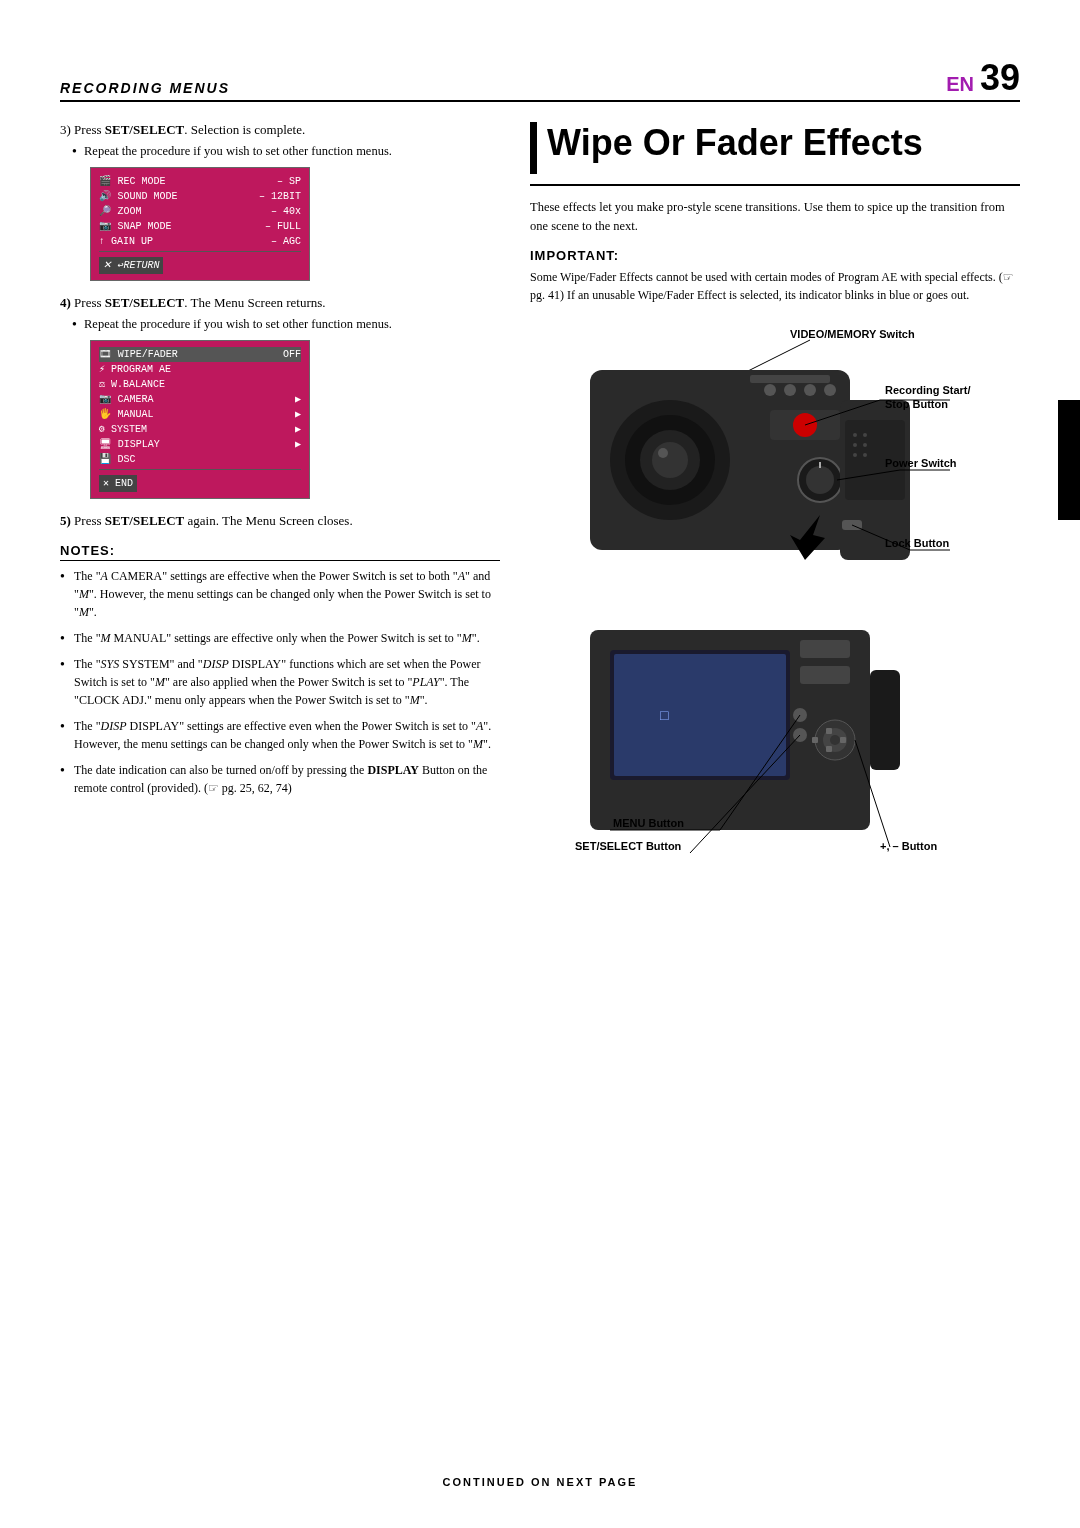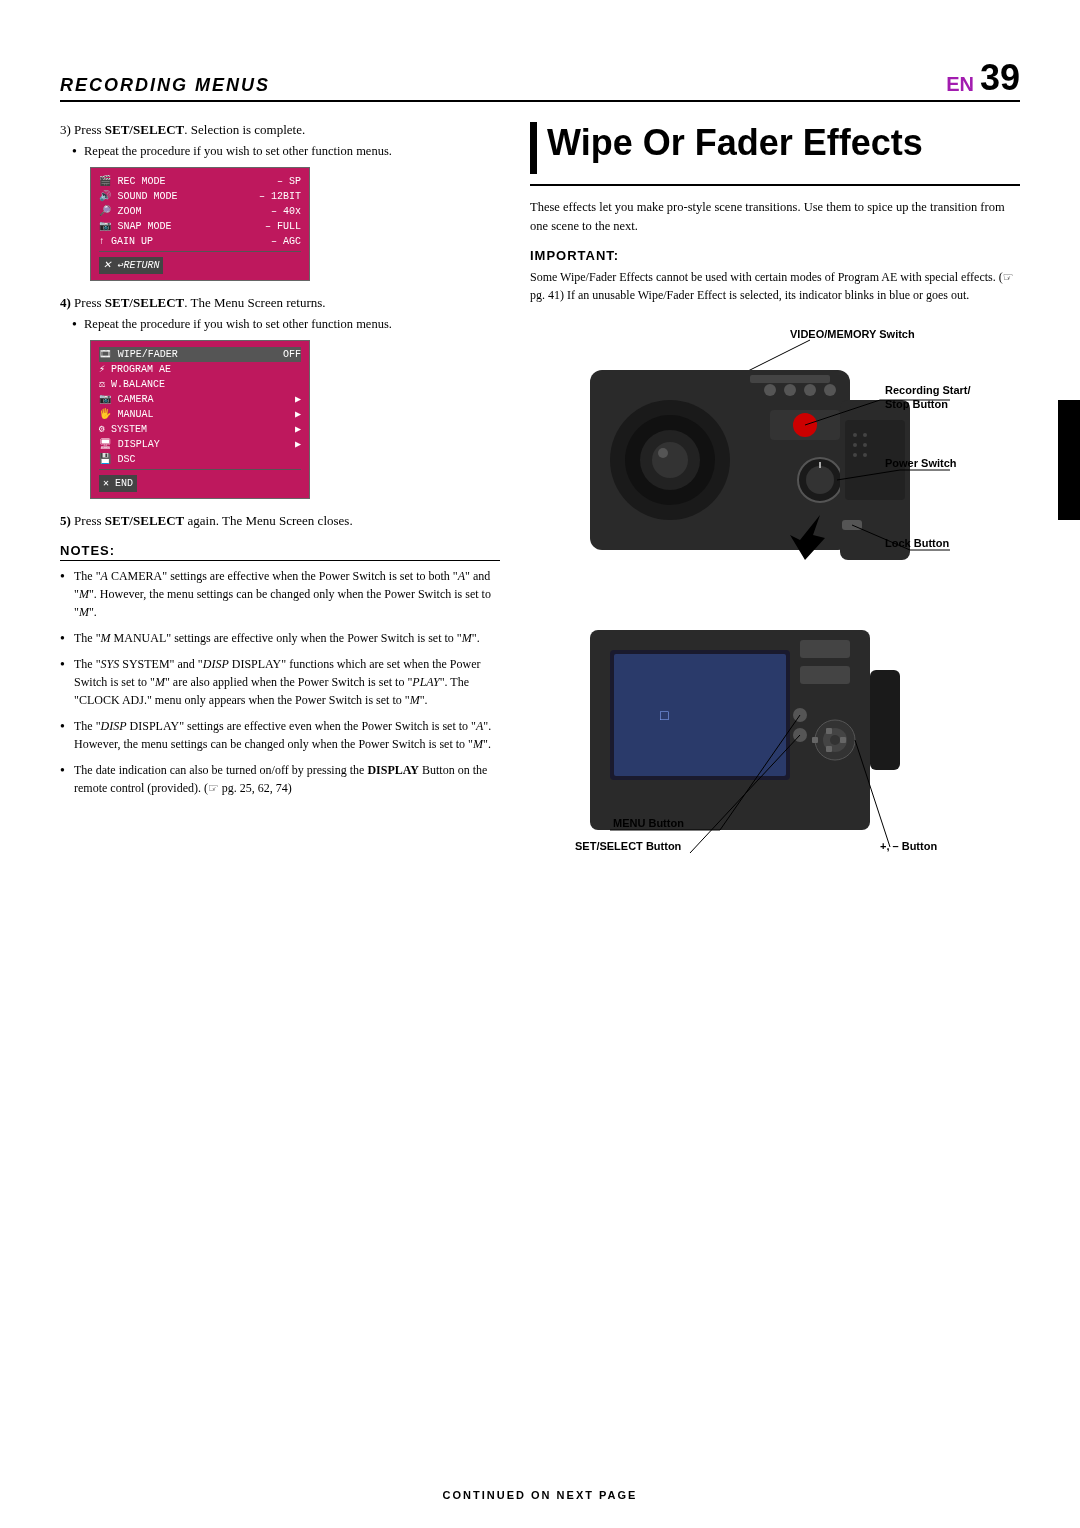--- a/index.html
+++ b/index.html
@@ -27,21 +27,21 @@
       justify-content: space-between;
       align-items: flex-end;
       border-bottom: 2px solid #000;
       padding-bottom: 4px;
       margin-bottom: 20px;
     }
     .header-title {
       font-family: Arial, sans-serif;
       font-style: italic;
       font-weight: bold;
-      font-size: 18px;
+      font-size: 14px;
       letter-spacing: 2px;
       text-transform: uppercase;
     }
     .header-page {
       font-family: Arial, sans-serif;
       font-size: 36px;
       font-weight: bold;
       line-height: 1;
     }
     .header-en {
@@ -190,21 +190,21 @@
     }
     .important-text {
       font-size: 12px;
       line-height: 1.5;
       margin-bottom: 16px;
     }
 
     
     .page-footer {
       position: absolute;
-      bottom: 27px;
+      bottom: 40px;
       left: 0;
       right: 0;
       text-align: center;
       font-family: Arial, sans-serif;
       font-weight: bold;
       font-size: 11px;
       letter-spacing: 2px;
     }
 
     

